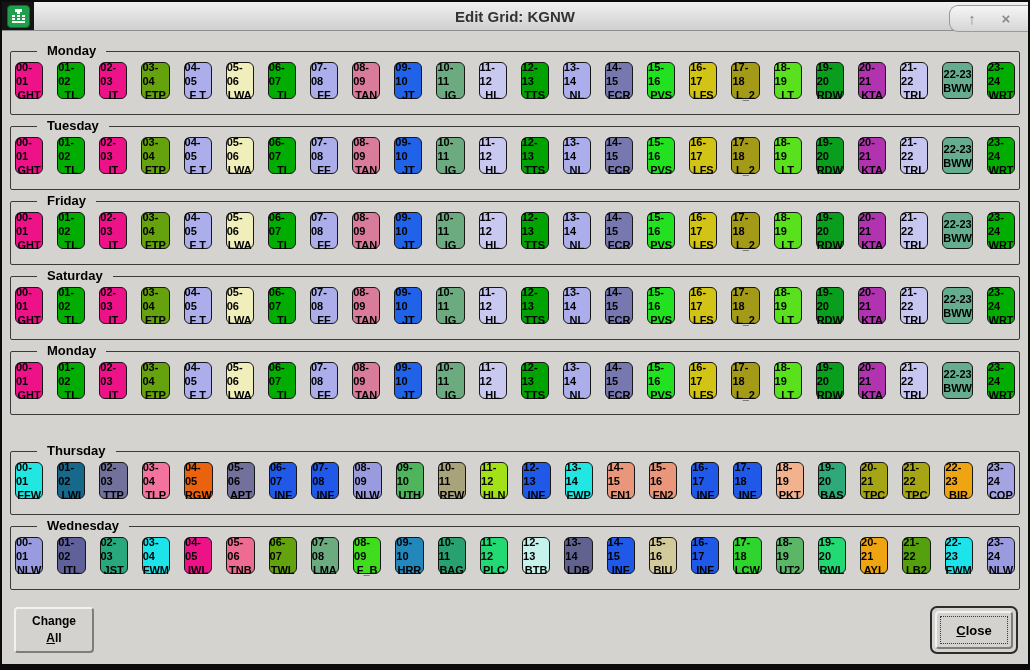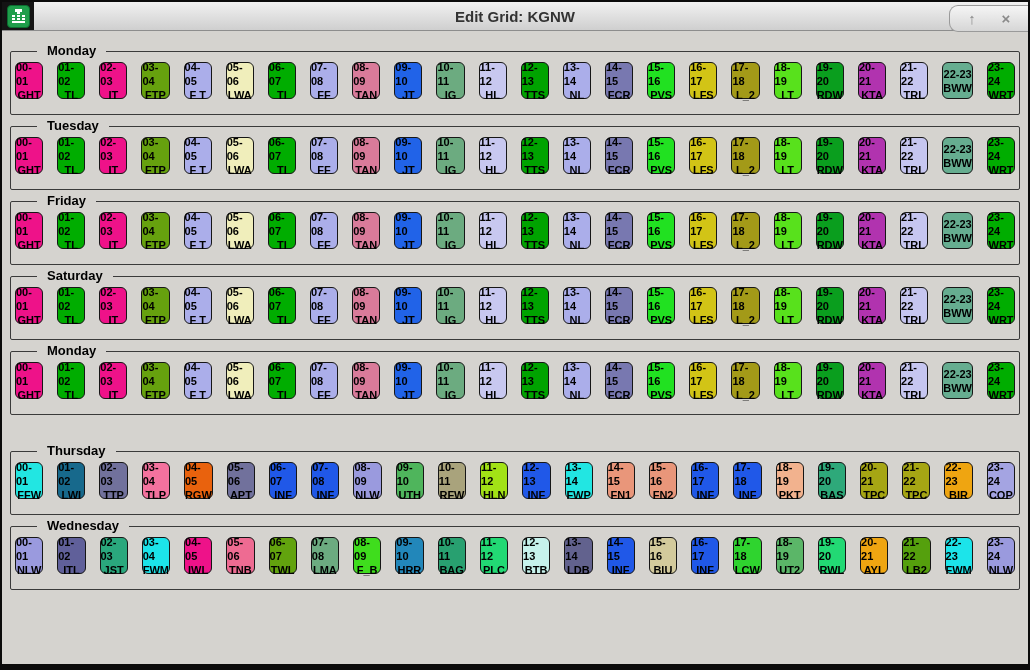--- a/index.html
+++ b/index.html
@@ -825,14 +825,23 @@
             <div>FWM</div>
           </div>
           <div class="cell" style="background: rgb(154, 154, 222);">
             <div>23-24</div>
             <div>NLW</div>
           </div>
         </div>
       </div>
     </div>
 
+  <div class="bottom-bar">
+    <button class="btn3d change-all">Change<br><span class="mn">A</span>ll</button>
+    <div class="close-ring">
+      <button class="btn3d close-btn">
+        <span class="focus-rect"></span>
+        <span><span class="mn">C</span>lose</span>
+      </button>
+    </div>
+  </div>
 
 </div>
 
 </body></html>

